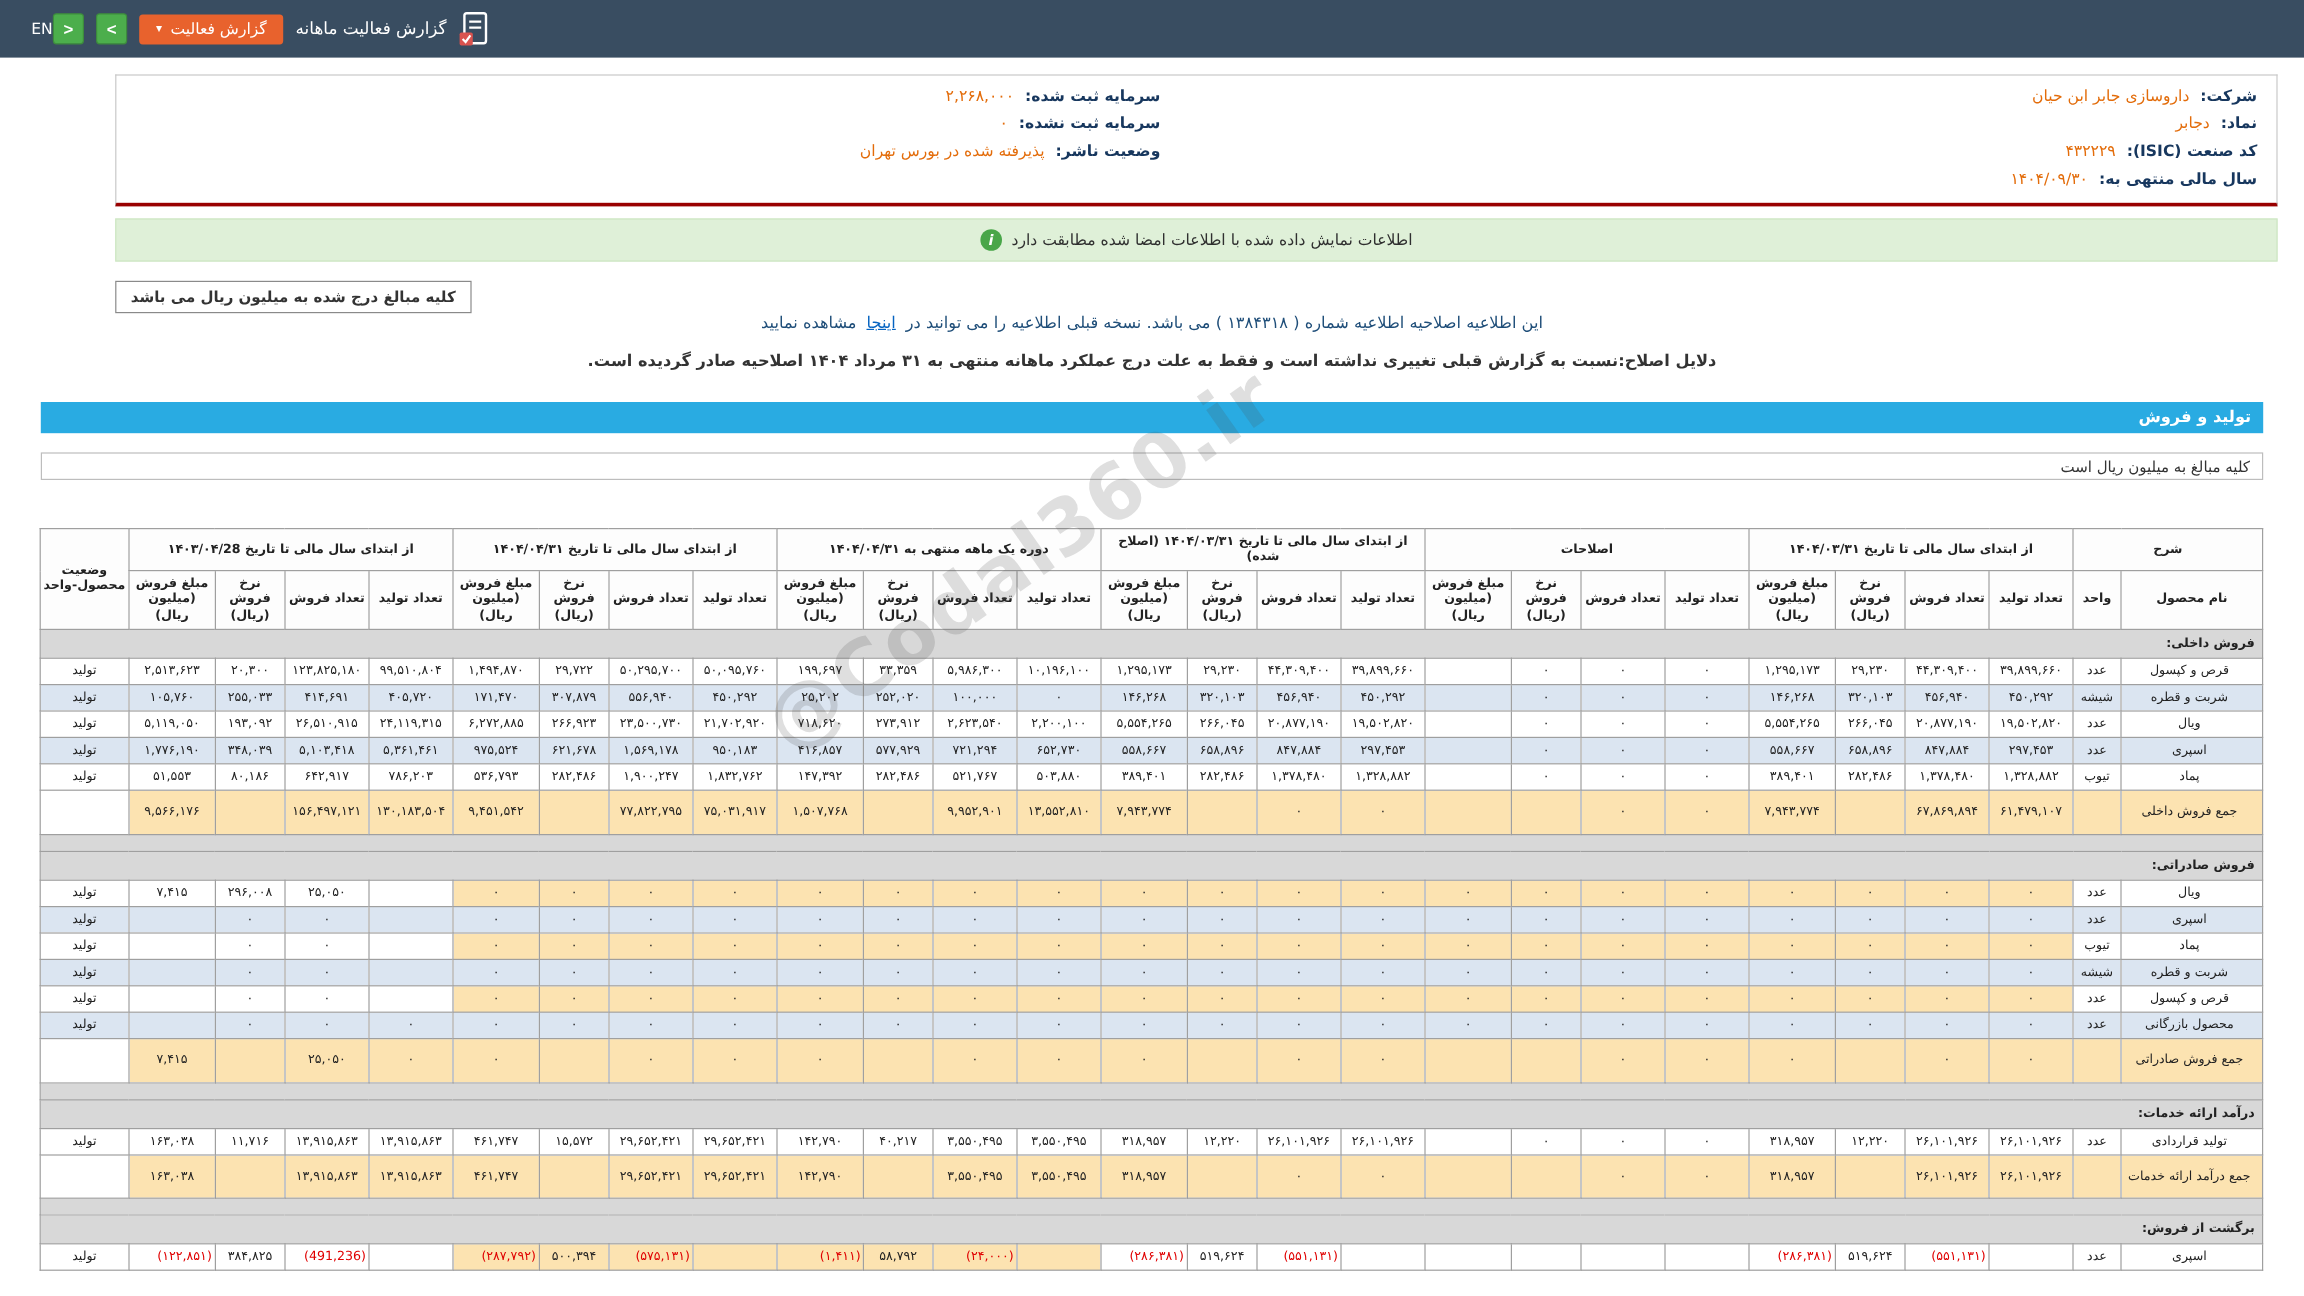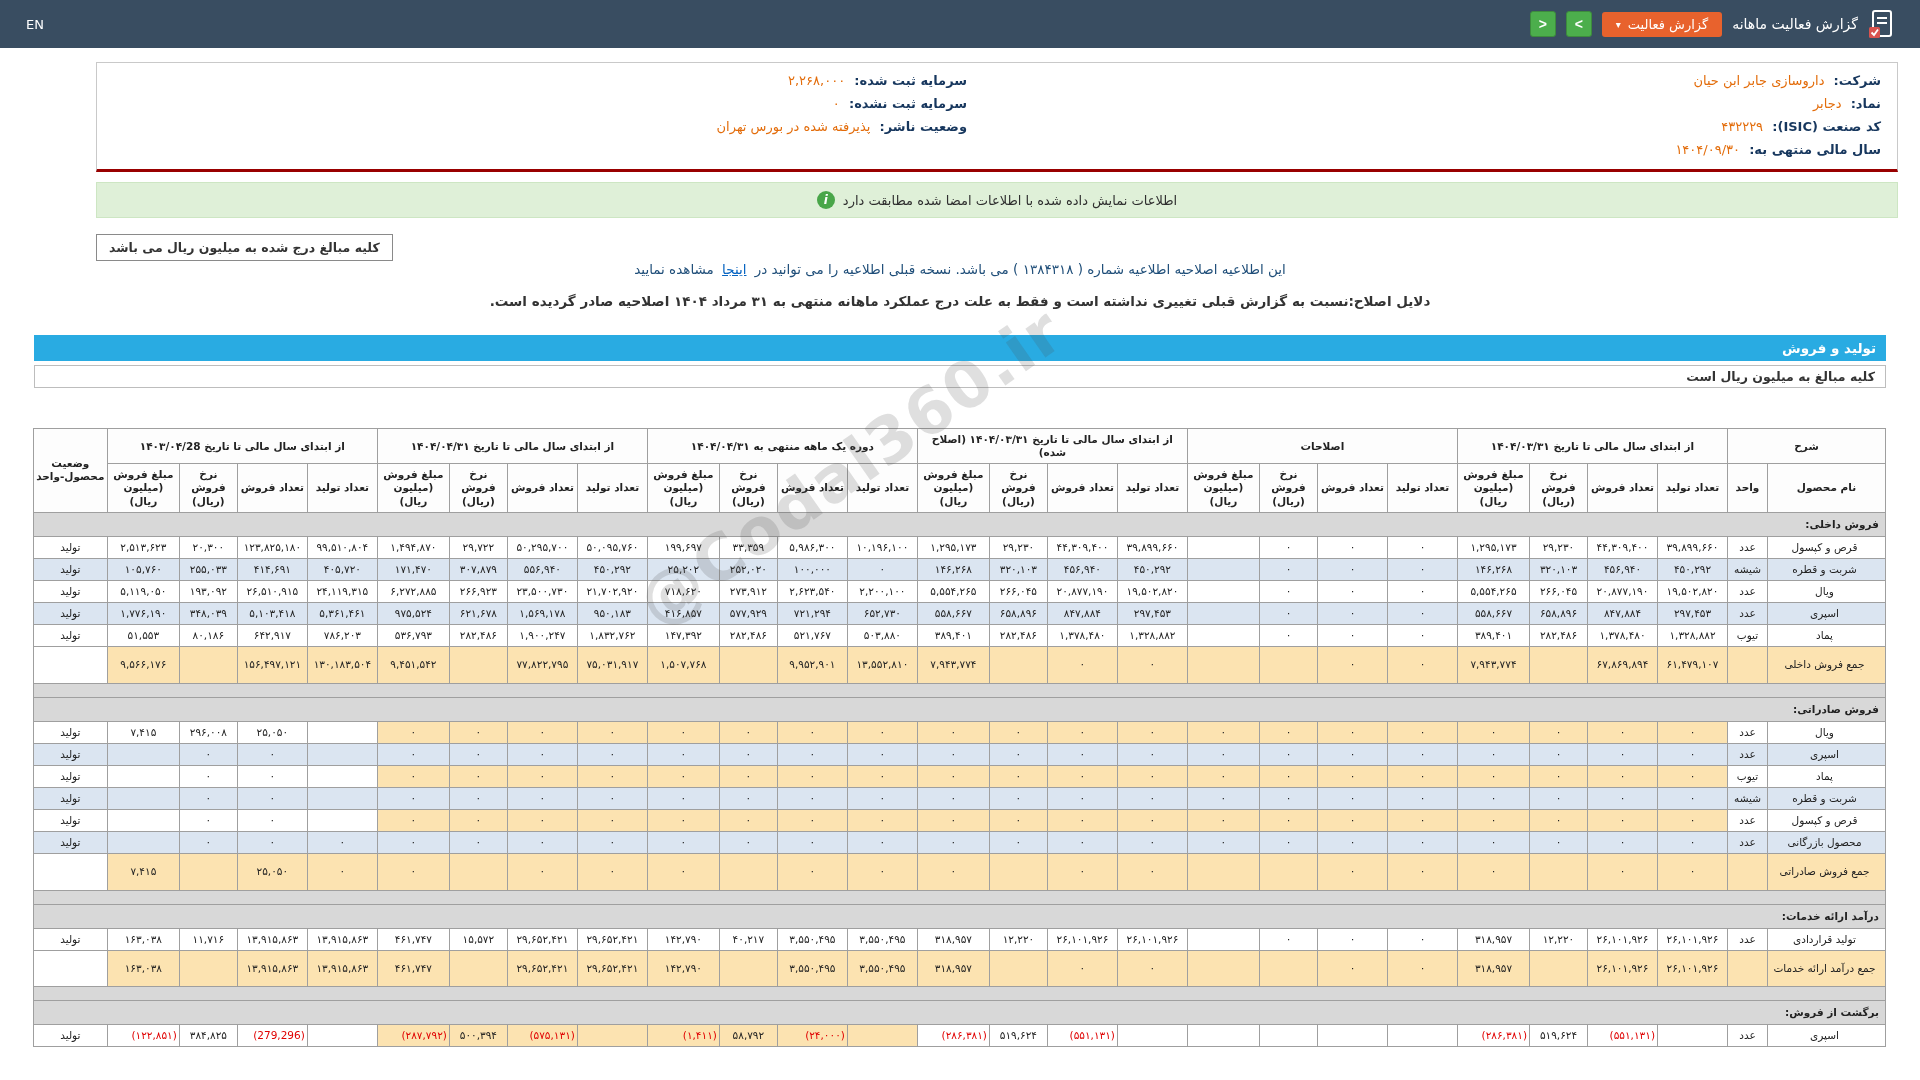--- a/index.html
+++ b/index.html
@@ -4,21 +4,21 @@
 <style>
   * { box-sizing: border-box; }
   html,body { margin:0; padding:0; }
   body {
     width:1920px; height:1080px; overflow:hidden; position:relative;
     background:#ffffff; font-family:"DejaVu Sans", sans-serif; color:#222;
   }
   
   .topbar {
     height:48px; background:#394d61; display:flex; align-items:center;
-    justify-content:space-between; padding:0 26px; direction:ltr;
+    justify-content:flex-start; padding:0 26px; direction:ltr;
   }
   .topbar .en { color:#fff; font-size:13px; cursor:pointer; }
   .topbar-cluster { display:flex; direction:rtl; align-items:center; gap:10px; }
   .topbar-title { color:#fff; font-size:14px; }
   .report-btn {
     background:#e8622d; color:#fff; border:none; border-radius:3px;
     padding:5px 14px; font-size:13px; font-family:inherit; display:flex;
     align-items:center; gap:7px; cursor:pointer;
   }
   .report-btn .caret { font-size:10px; }
@@ -54,22 +54,22 @@
   }
   .amend { text-align:center; font-size:13.5px; color:#1f4e79; }
   .amend a { color:#0563c1; text-decoration:underline; margin:0 4px; cursor:pointer; }
   .reason { margin-top:16px; text-align:center; font-size:13.5px; color:#333; font-weight:bold; }
   
   .section-bar {
     margin:26px 34px 0 34px; background:#29abe2; color:#fff; font-weight:bold;
     font-size:13.5px; padding:5px 10px;
   }
   .section-sub {
-    margin:4px 34px 0 34px; border:1px solid #bdbdbd; font-size:12.5px;
-    font-weight:bold; color:#333; padding:3px 10px;
+    margin:16px 34px 0 34px; border:1px solid #bdbdbd; font-size:12.5px;
+    font-weight:normal; color:#333; padding:3px 10px;
   }
   
   .tablewrap { margin:40px 34px 0 34px; }
   table { border-collapse:collapse; table-layout:fixed; width:1852px; font-size:10.5px; }
   th, td { border:1px solid #9f9f9f; overflow:hidden; }
   thead th { background:#fdfdfd; font-weight:bold; padding:4px 2px; text-align:center; line-height:1.25; }
   td { padding:4px 2px; line-height:1.25; background:#fff; }
   td.num, td.unit, td.status { text-align:center; }
   td.name { text-align:center; padding-right:6px; }
   tr.alt td { background:#dbe5f1; }
@@ -711,21 +711,21 @@
           <td class="num neg">(۲۸۶,۳۸۱)</td>
           <td class="num cream"></td>
           <td class="num cream neg">(۲۴,۰۰۰)</td>
           <td class="num cream">۵۸,۷۹۲</td>
           <td class="num cream neg">(۱,۴۱۱)</td>
           <td class="num cream"></td>
           <td class="num cream neg">(۵۷۵,۱۳۱)</td>
           <td class="num cream">۵۰۰,۳۹۴</td>
           <td class="num cream neg">(۲۸۷,۷۹۲)</td>
           <td class="num"></td>
-          <td class="num neg">(279,296)</td>
+          <td class="num neg">(491,236)</td>
           <td class="num">۳۸۴,۸۲۵</td>
           <td class="num neg">(۱۲۲,۸۵۱)</td>
           <td class="status">تولید</td>
         </tr>
       </tbody>
     </table>
 </div>
 
 <div class="watermark">@Codal360.ir</div>
 

